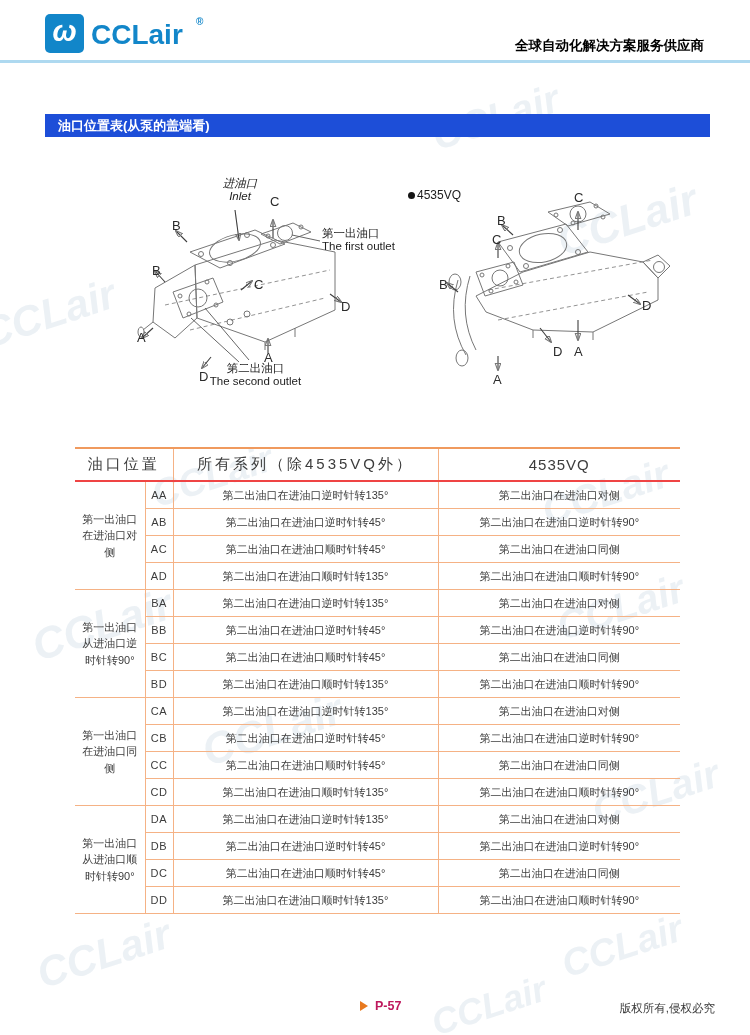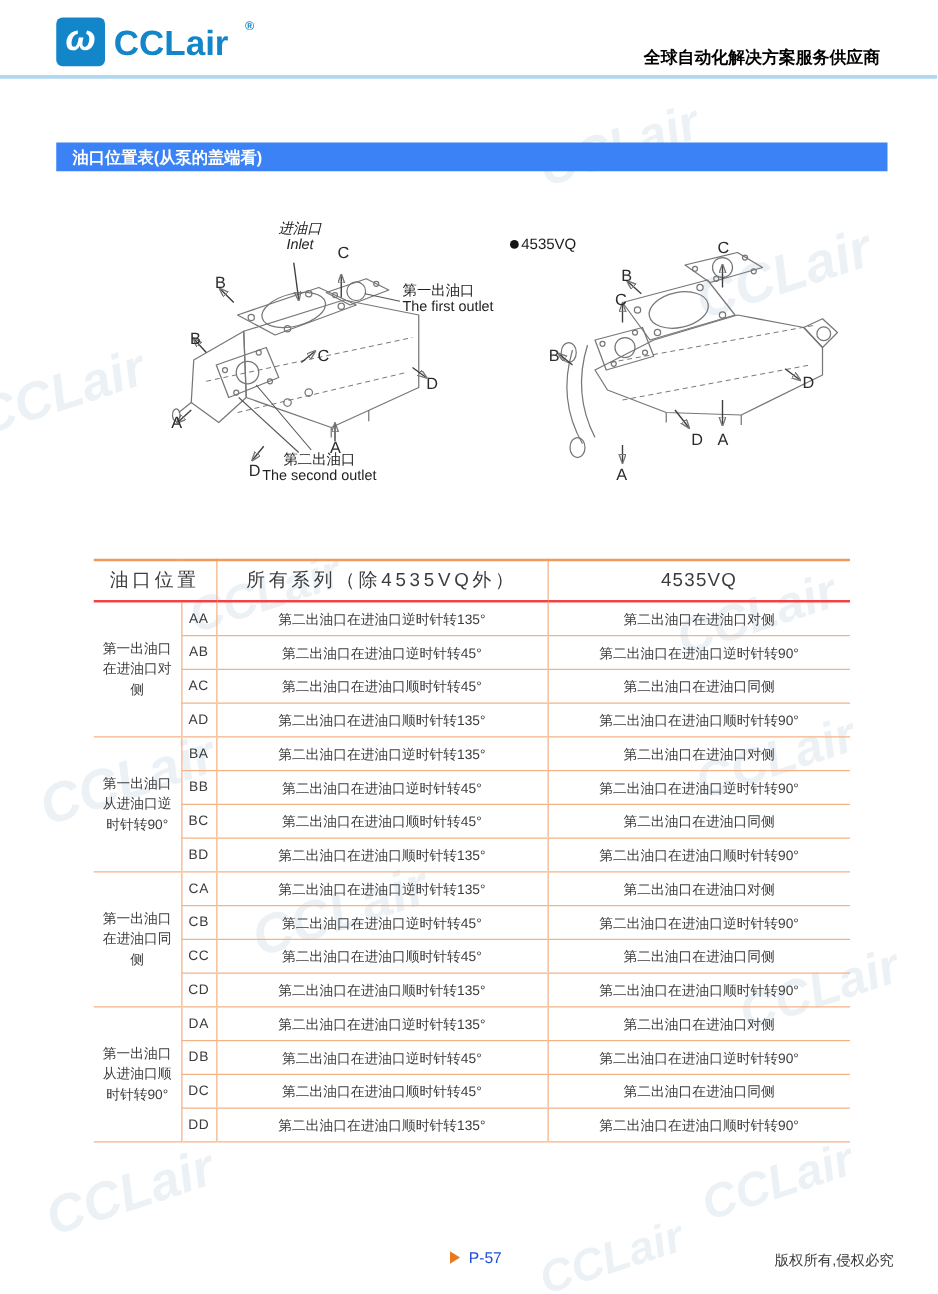--- a/index.html
+++ b/index.html
@@ -7,21 +7,21 @@
         font-family:"Liberation Sans",sans-serif;color:#3d3d3d;}
   
   .logo-box{position:absolute;left:45px;top:14px;width:39px;height:39px;background:#1286c9;border-radius:5px;}
   .logo-glyph{position:absolute;left:0;top:-2px;width:39px;height:39px;line-height:39px;text-align:center;
               color:#fff;font-size:29px;font-weight:bold;font-style:italic;}
   .logo-text{position:absolute;left:91px;top:19px;font-size:28px;font-weight:bold;color:#1286c9;letter-spacing:0px;}
   .logo-reg{position:absolute;left:196px;top:16px;font-size:10px;color:#1286c9;font-weight:bold;}
   .tagline{position:absolute;right:46px;top:37px;font-size:13.5px;font-weight:bold;color:#000000;}
   .hdr-line{position:absolute;left:0;top:60px;width:750px;height:3px;background:#aed9f0;}
   
-  .title-bar{position:absolute;left:45px;top:114px;width:665px;height:23px;background:#3b82f6;}
+  .title-bar{position:absolute;left:45px;top:114px;width:665px;height:23px;background:#1d4ed8;}
   .title-bar span{display:block;padding-left:13px;line-height:23px;color:#fff;font-size:13px;font-weight:bold;}
   
   .wm{position:absolute;font-weight:bold;font-style:italic;color:rgba(135,170,192,0.16);
       transform:rotate(-18deg);white-space:nowrap;pointer-events:none;}
   
   .models{position:absolute;left:86px;top:178px;}
   .model-item{display:flex;align-items:center;height:12px;margin-bottom:0px;}
   .dot{width:7px;height:7px;border-radius:50%;background:#151515;margin-right:2px;flex:0 0 auto;}
   .model-label{font-size:12px;color:#1a1a1a;line-height:12px;}
   .dlabel{position:absolute;font-size:11.5px;color:#222;line-height:13px;}
@@ -38,21 +38,21 @@
   .ports td{height:26px;font-size:11px;color:#3c3c3c;text-align:center;border-bottom:1px solid #f5b285;padding:0 2px;}
   .bl{border-left:1px solid #f5b285;}
   .sp2{letter-spacing:3px;}
   .sp1{letter-spacing:1px;}
   .grp{font-size:11px;line-height:1.5;white-space:pre-line;padding:0 3px;}
   .code{letter-spacing:0.5px;}
   
   .footer-page{position:absolute;left:360px;top:999px;display:flex;align-items:center;}
   .tri{width:0;height:0;border-left:8px solid #e8791e;border-top:5px solid transparent;
        border-bottom:5px solid transparent;margin-right:7px;}
-  .pageno{font-size:12.5px;color:#1d4ed8;}
+  .pageno{font-size:12.5px;color:#be185d;font-weight:bold;}
   .copyright{position:absolute;right:35px;top:1001px;font-size:11.5px;font-weight:normal;color:#3a3a3a;padding-left:40px;}
 </style>
 </head>
 <body>
 
 <div class="page">
 
   <div class="wm" style="left:430px;top:95px;font-size:40px;">CCLair</div>
   <div class="wm" style="left:578px;top:112px;font-size:15px;">®</div>
   <div class="wm" style="left:555px;top:195px;font-size:44px;">CCLair</div>

